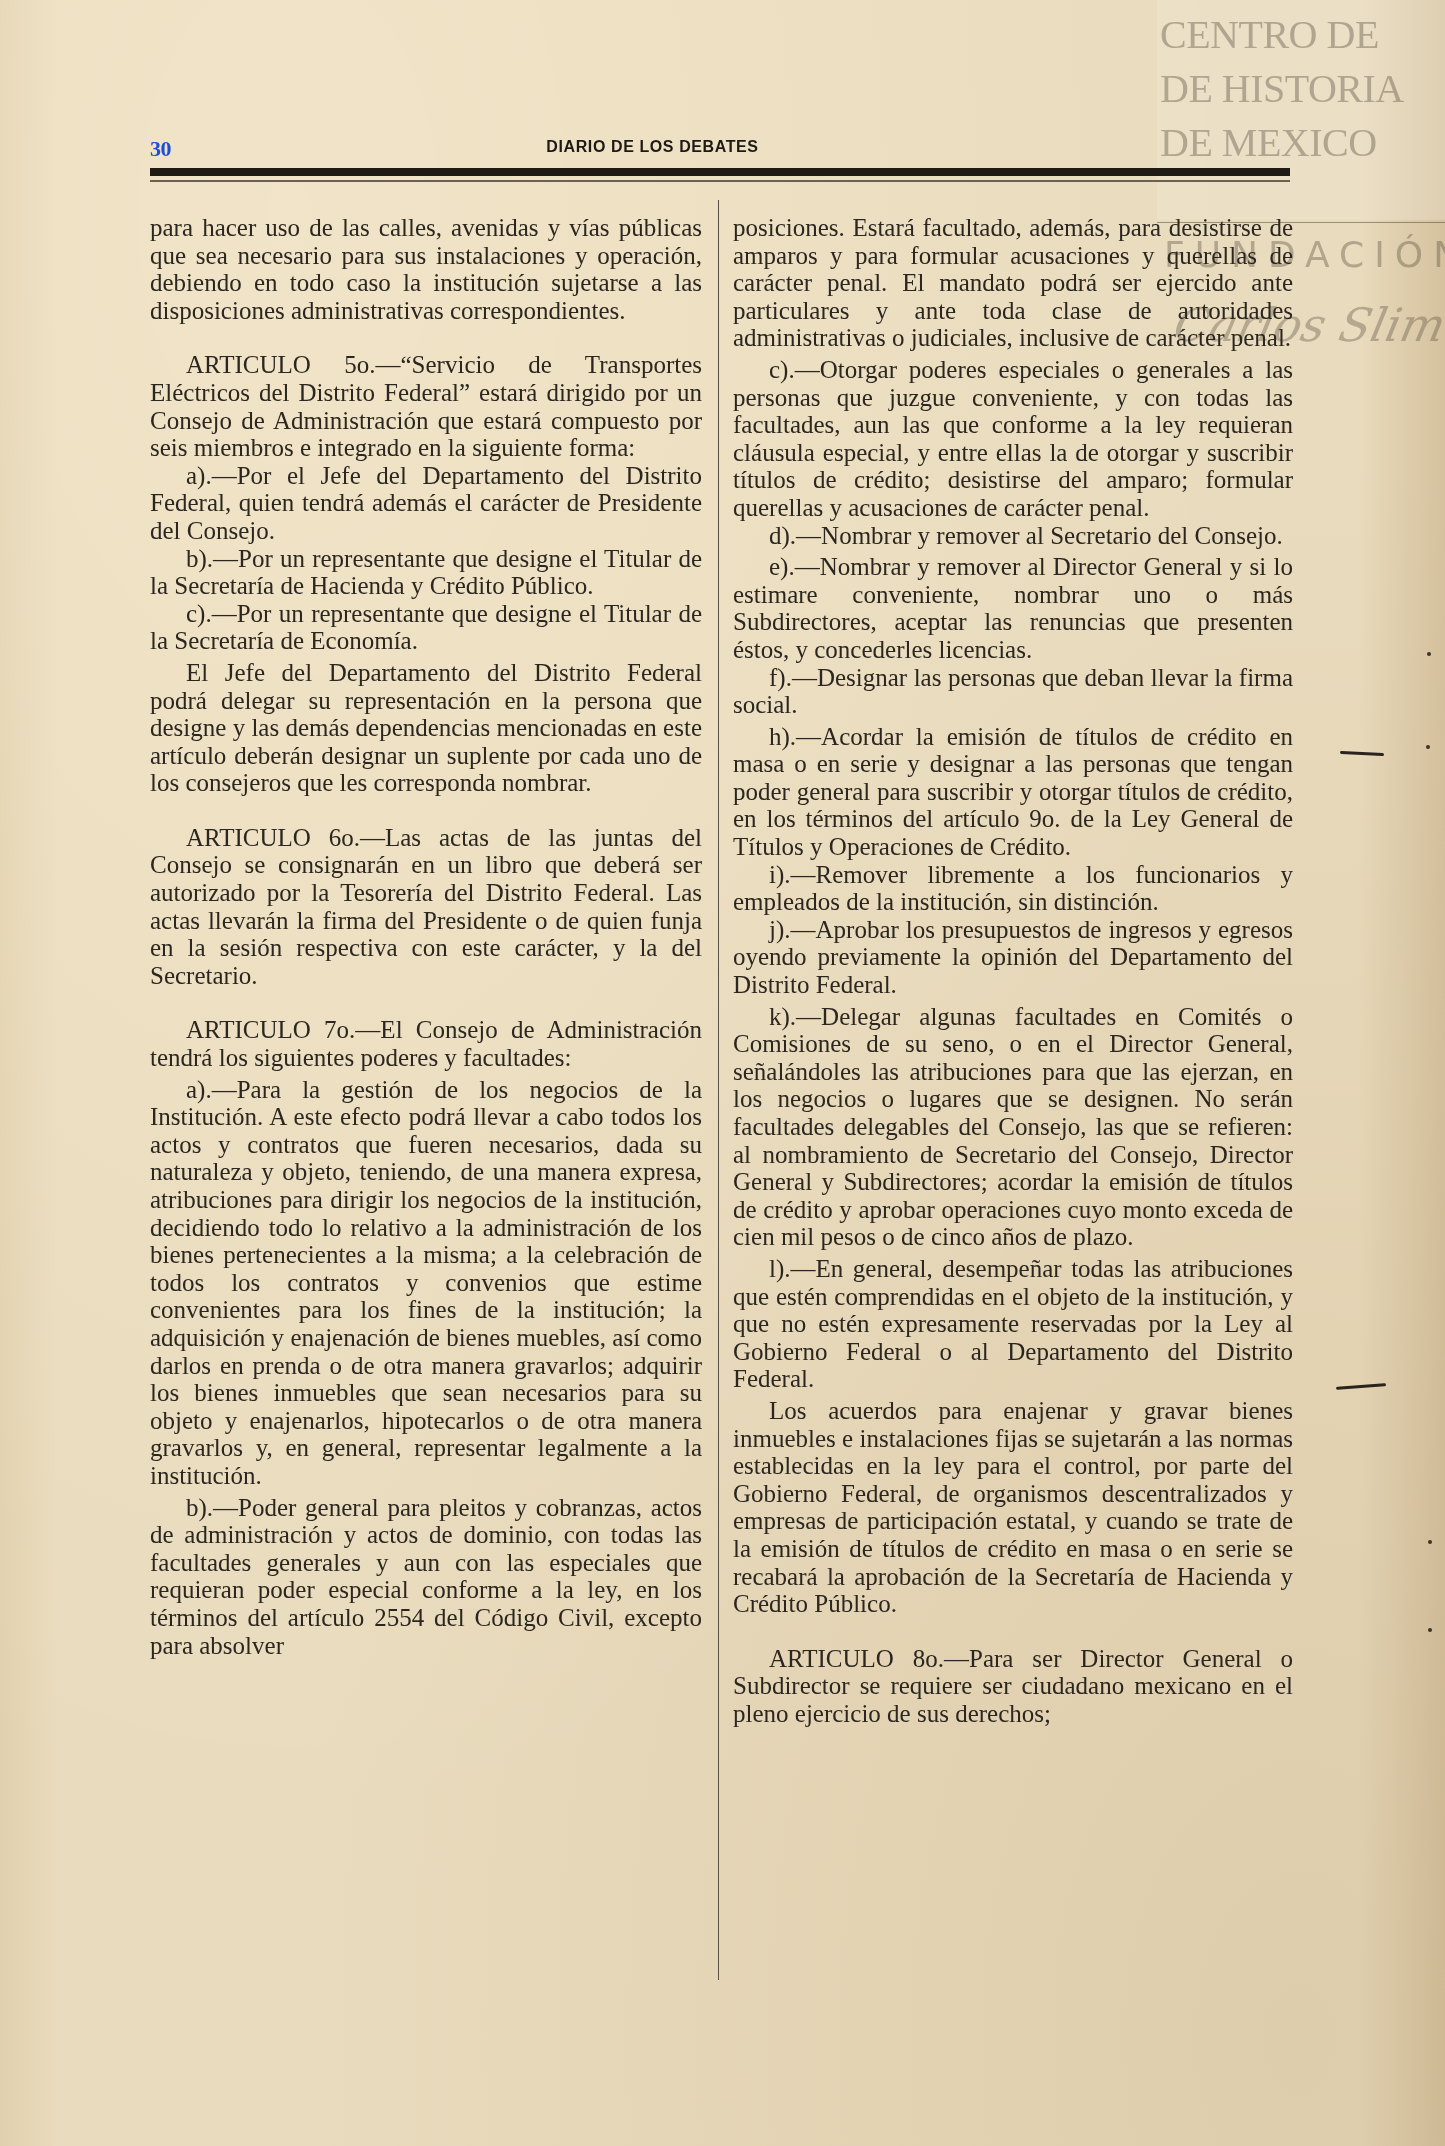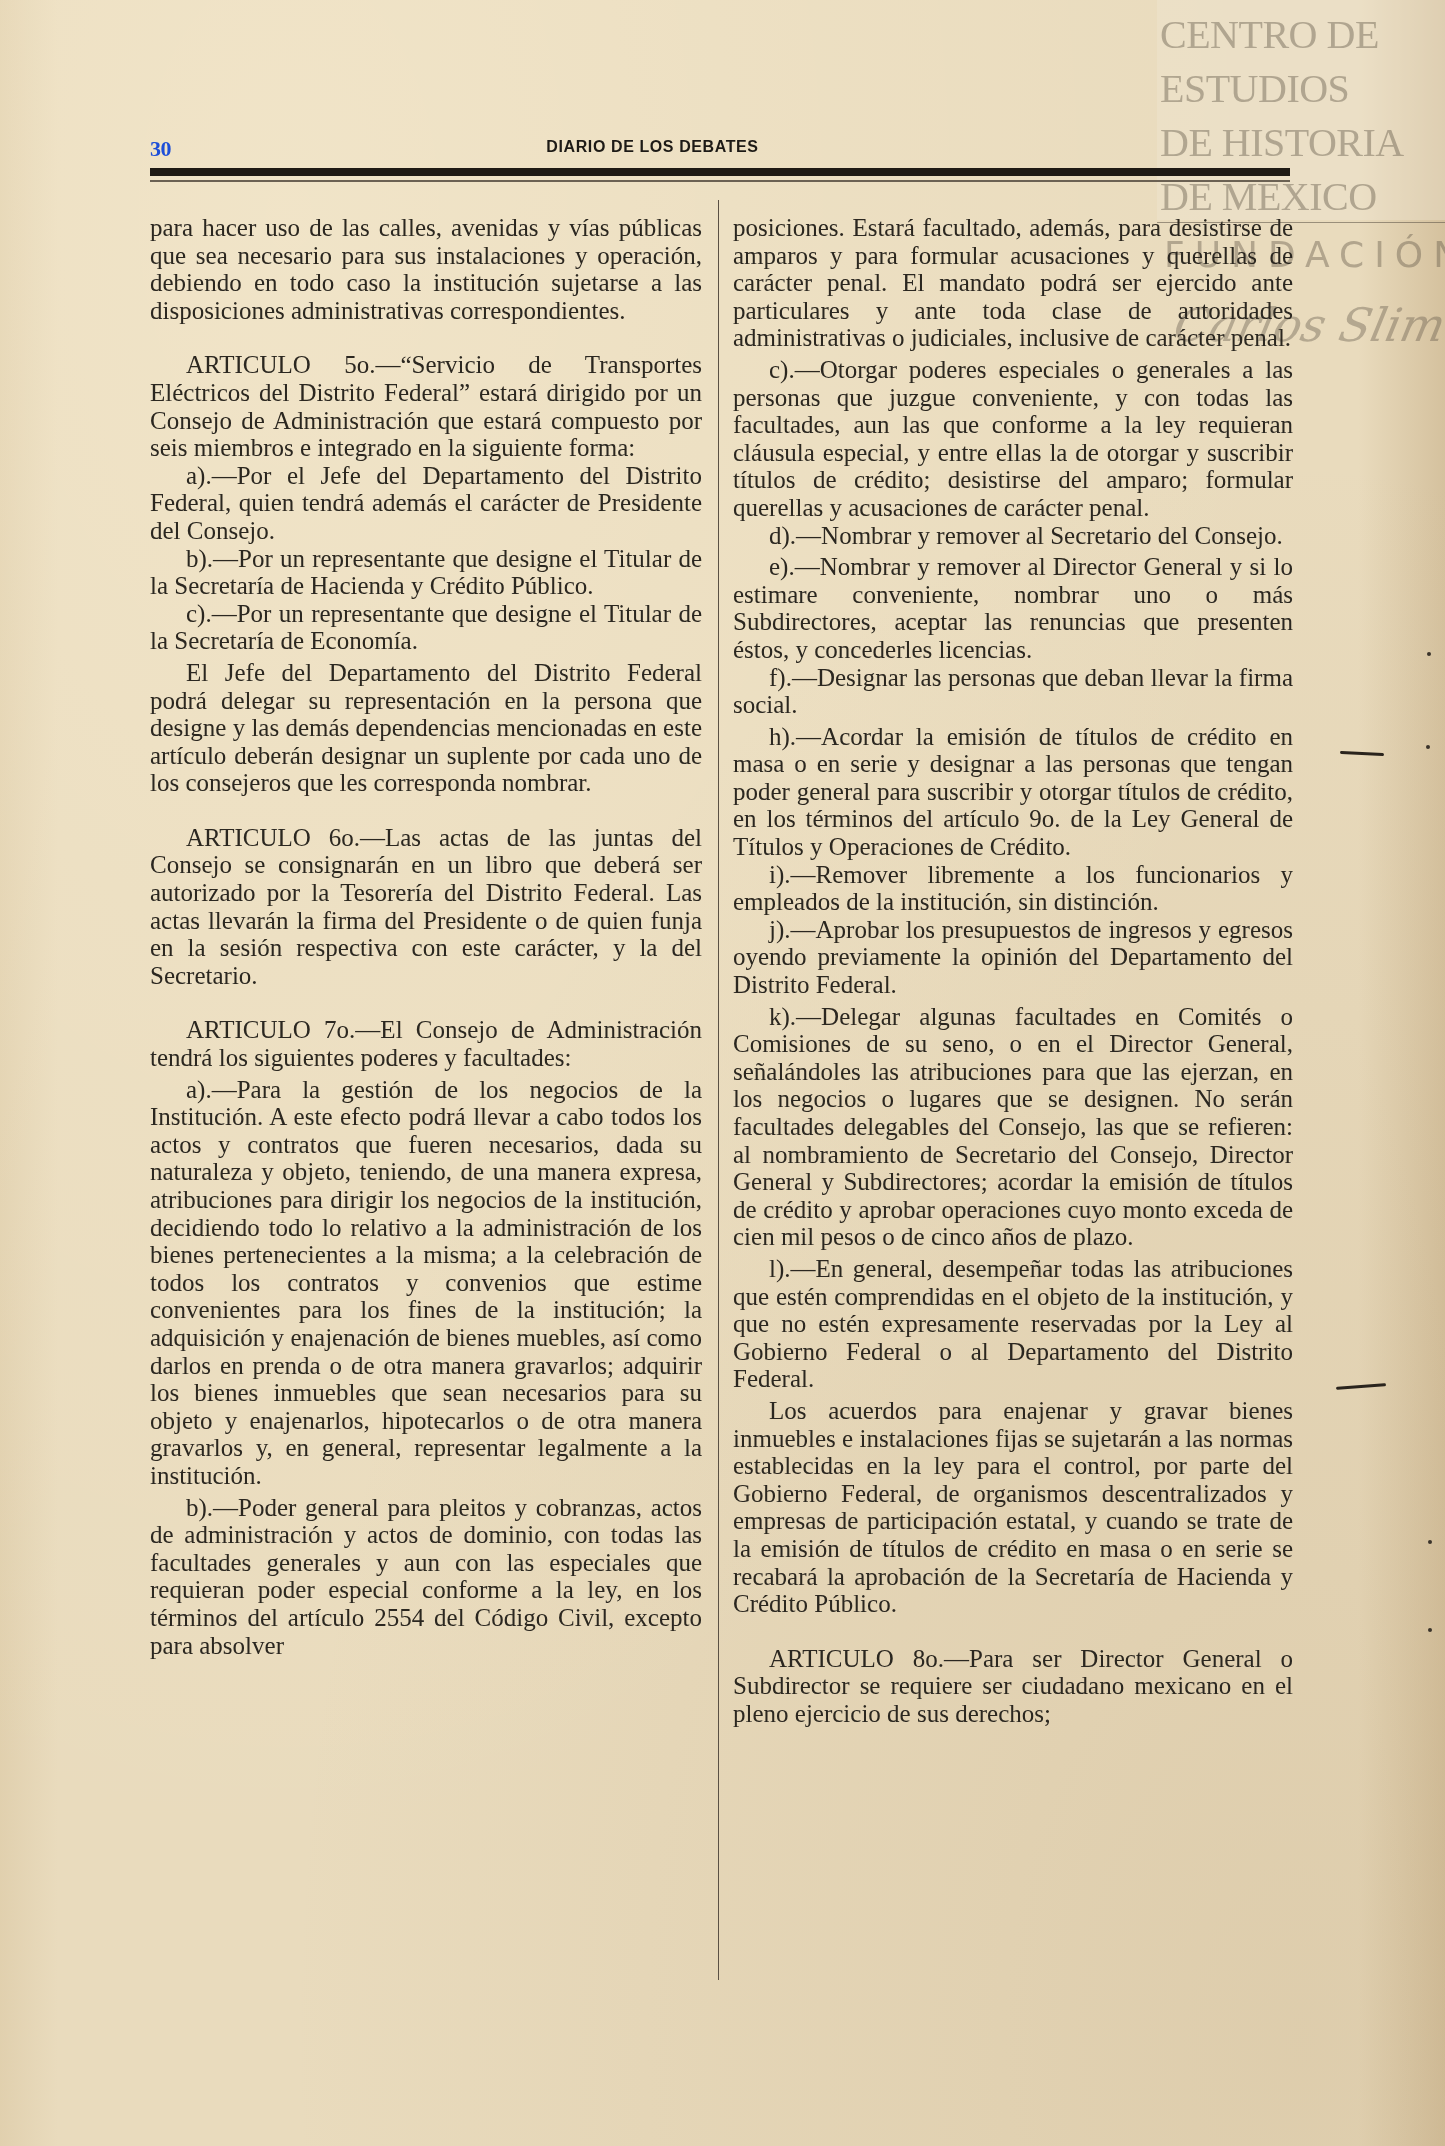--- a/index.html
+++ b/index.html
@@ -173,21 +173,20 @@
     .speck-2 { left: 1426px; top: 745px; }
     .speck-3 { left: 1428px; top: 1540px; }
     .speck-4 { left: 1428px; top: 1628px; }
   </style>
 </head>
 <body>
 
 <div class="watermark-box"></div>
 <div class="watermark-centro">
   <div>CENTRO DE</div>
-  <div>ESTUDIOS</div>
   <div>DE HISTORIA</div>
   <div>DE MEXICO</div>
 </div>
 <div class="watermark-line"></div>
 <div class="watermark-fundacion">FUNDACIÓN</div>
 <div class="watermark-slim">Carlos Slim</div>
 
 <div class="page-header">
   <span class="page-number">30</span>
   <div class="journal-title">DIARIO DE LOS DEBATES</div>

